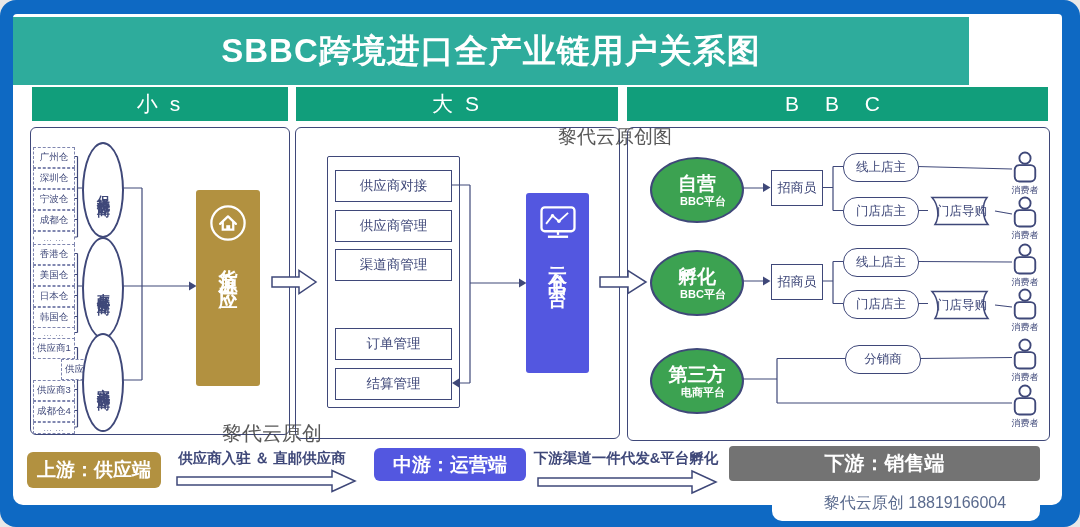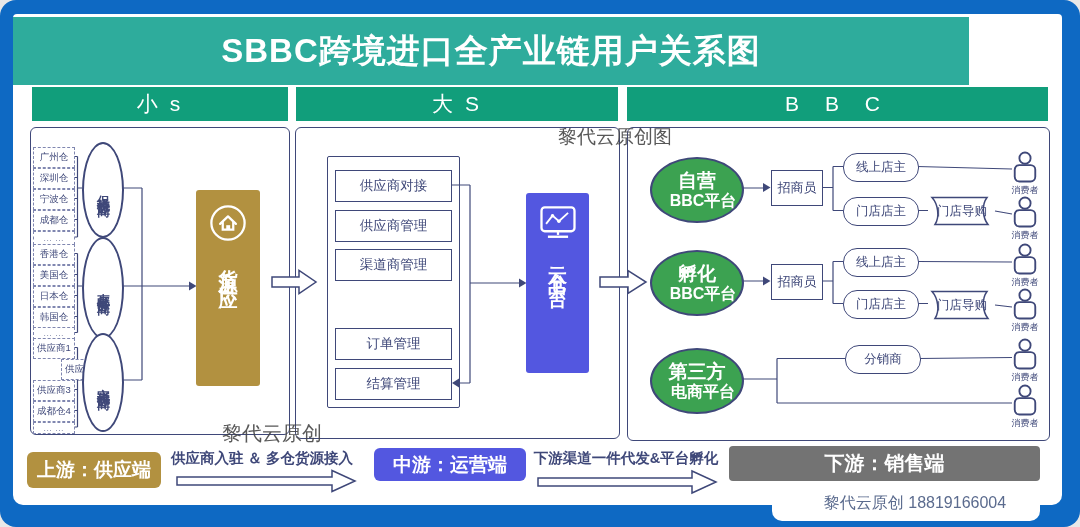--- a/index.html
+++ b/index.html
@@ -26,21 +26,21 @@
   .hub{display:flex;flex-direction:column;align-items:center;border-radius:3px;}
   .hub .vtext{color:#fff;font-size:19px;font-weight:700;letter-spacing:7px;margin-top:9px;}
   .hub-gold{left:196px;top:190px;width:64px;height:196px;background:#B29140;padding-top:12px;box-sizing:border-box;}
   .hub-purple{left:526px;top:193px;width:63px;height:180px;background:#5357E0;padding-top:10px;box-sizing:border-box;}
   .mod-frame{left:327px;top:156px;width:131px;height:250px;border:1.5px solid #3F4879;border-radius:2px;}
   .mod{left:335px;width:115px;height:30px;background:#fff;border:1.5px solid #3F4879;
     display:flex;align-items:center;justify-content:center;font-size:13.5px;color:#3F4879;}
   .pcircle{width:90px;height:62px;background:#3CA251;border:2px solid #3F4879;border-radius:50%;
     display:flex;flex-direction:column;align-items:center;justify-content:center;color:#fff;line-height:1.15;}
   .pcircle .nm{font-size:19px;font-weight:700;}
-  .pcircle .sb{font-size:16px;font-weight:700;margin-left:12px;}
+  .pcircle .sb{font-size:11px;font-weight:700;margin-left:12px;}
   .rect-node{width:50px;height:34px;background:#fff;border:1.5px solid #3F4879;
     display:flex;align-items:center;justify-content:center;font-size:13px;color:#3F4879;}
   .pill{width:74px;height:27px;background:#fff;border:1.5px solid #3F4879;border-radius:14px;
     display:flex;align-items:center;justify-content:center;font-size:12.5px;color:#3F4879;}
   .guide{width:68px;height:30px;display:flex;align-items:center;justify-content:center;}
   .guide svg{position:absolute;left:0;top:0;}
   .guide span{position:relative;font-size:12.5px;color:#3F4879;}
   .consumer{width:44px;display:flex;flex-direction:column;align-items:center;}
   .consumer .lbl{font-size:9px;color:#3F4879;margin-top:1px;}
   .badge{display:flex;align-items:center;justify-content:center;color:#fff;font-weight:700;border-radius:6px;}
@@ -228,21 +228,21 @@
   </div>
   <div class="abs consumer" style="left:1003px;top:384px;">
     <svg width="28" height="32" viewBox="0 0 30 34">
         <circle cx="15" cy="7.5" r="6" fill="#fff" stroke="#3F4879" stroke-width="2"></circle>
         <rect x="4" y="15" width="22" height="17.5" rx="5" fill="#fff" stroke="#3F4879" stroke-width="2"></rect>
       </svg>
     <span class="lbl">消费者</span>
   </div>
 
   <div class="abs badge" style="left:27px;top:452px;width:134px;height:36px;background:#B29140;font-size:19px;">上游：供应端</div>
-  <div class="abs flow-label" style="left:168px;top:449px;width:188px;">供应商入驻 ＆ 多仓货源接入</div>
+  <div class="abs flow-label" style="left:168px;top:449px;width:188px;">供应商入驻 ＆ 直邮供应商</div>
   <div class="abs badge" style="left:374px;top:448px;width:152px;height:33px;background:#5357E0;font-size:19px;">中游：运营端</div>
   <div class="abs flow-label" style="left:533px;top:449px;width:186px;">下游渠道一件代发&amp;平台孵化</div>
   <div class="abs badge" style="left:729px;top:446px;width:311px;height:35px;background:#737373;font-size:20px;border-radius:4px;">下游：销售端</div>
 
   <div class="abs wm" style="left:558px;top:124px;font-size:19px;">黎代云原创图</div>
   <div class="abs wm" style="left:222px;top:420px;font-size:20px;">黎代云原创</div>
   <div class="abs wm" style="left:790px;top:493px;width:250px;text-align:center;font-size:16px;color:#5B6B8E;">黎代云原创 18819166004</div>
 
 </div>
 

